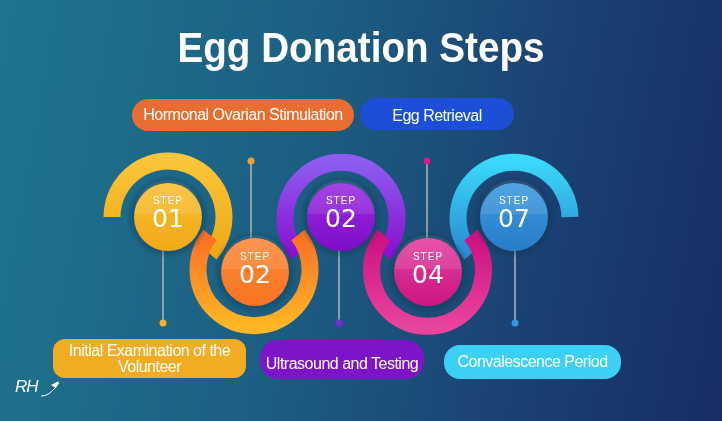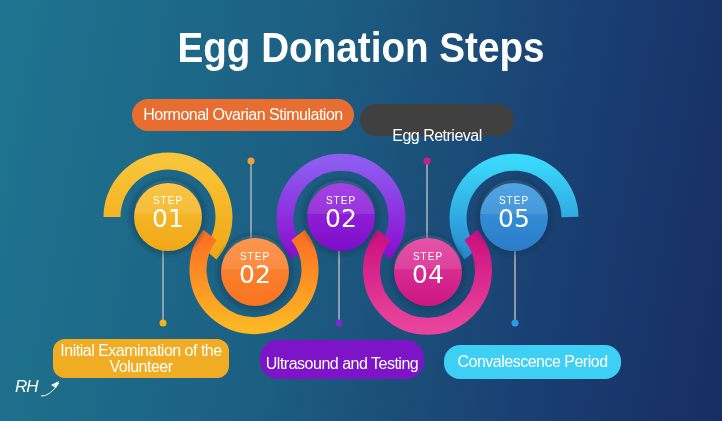--- a/index.html
+++ b/index.html
@@ -34,21 +34,21 @@
   .logo-plane { position:absolute; left:39px; top:379px; }
 </style>
 </head>
 <body>
 
 <div class="title">Egg Donation Steps</div>
 
 <div class="pill" style="left:132px; top:99px; width:222px; height:32px; background:#e76d30;">
   <span>Hormonal Ovarian Stimulation</span>
 </div>
-<div class="pill" style="left:360px; top:104px; width:154px; height:32px; background:#404040; align-items:flex-start; padding-top:24px; box-sizing:border-box;">
+<div class="pill" style="left:360px; top:98px; width:154px; height:32px; background:#1d4ed8; align-items:flex-start; padding-top:10px; box-sizing:border-box;">
   <span>Egg Retrieval</span>
 </div>
 
 <svg class="diagram" viewBox="0 0 722 421" width="722" height="421">
   <defs>
     <linearGradient id="g1" x1="0" y1="0" x2="0" y2="1">
         <stop offset="0" stop-color="#f9c53a"></stop>
         <stop offset="1" stop-color="#f0a814"></stop>
       </linearGradient>
     <linearGradient id="g2" x1="0" y1="0" x2="0" y2="1">
@@ -147,23 +147,23 @@
 <div class="step-label" style="left:225px; top:251px;">STEP</div>
 <div class="step-num" style="left:225px; top:260px;">02</div>
 
 <div class="step-label" style="left:311px; top:195px;">STEP</div>
 <div class="step-num" style="left:311px; top:204px;">02</div>
 
 <div class="step-label" style="left:398px; top:251px;">STEP</div>
 <div class="step-num" style="left:398px; top:260px;">04</div>
 
 <div class="step-label" style="left:484px; top:195px;">STEP</div>
-<div class="step-num" style="left:484px; top:204px;">05</div>
+<div class="step-num" style="left:484px; top:204px;">07</div>
 
-<div class="pill" style="left:53px; top:339px; width:176px; height:39px; background:#f0ac22; flex-direction:column; border-radius:12px;">
+<div class="pill" style="left:53px; top:339px; width:193px; height:39px; background:#f0ac22; flex-direction:column; border-radius:12px;">
   <span>Initial Examination of the</span>
   <span>Volunteer</span>
 </div>
 <div class="pill" style="left:260px; top:340px; width:164px; height:39px; background:#7e14c8; border-radius:18px; align-items:flex-start; padding-top:16px; box-sizing:border-box;">
   <span>Ultrasound and Testing</span>
 </div>
 <div class="pill" style="left:444px; top:345px; width:177px; height:34px; background:#3ecff5; border-radius:16px;">
   <span>Convalescence Period</span>
 </div>
 

